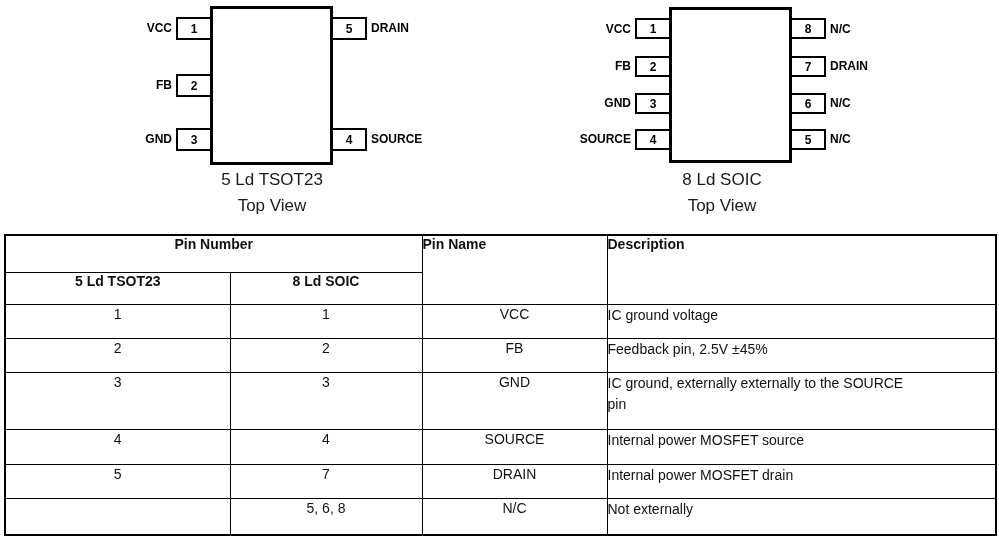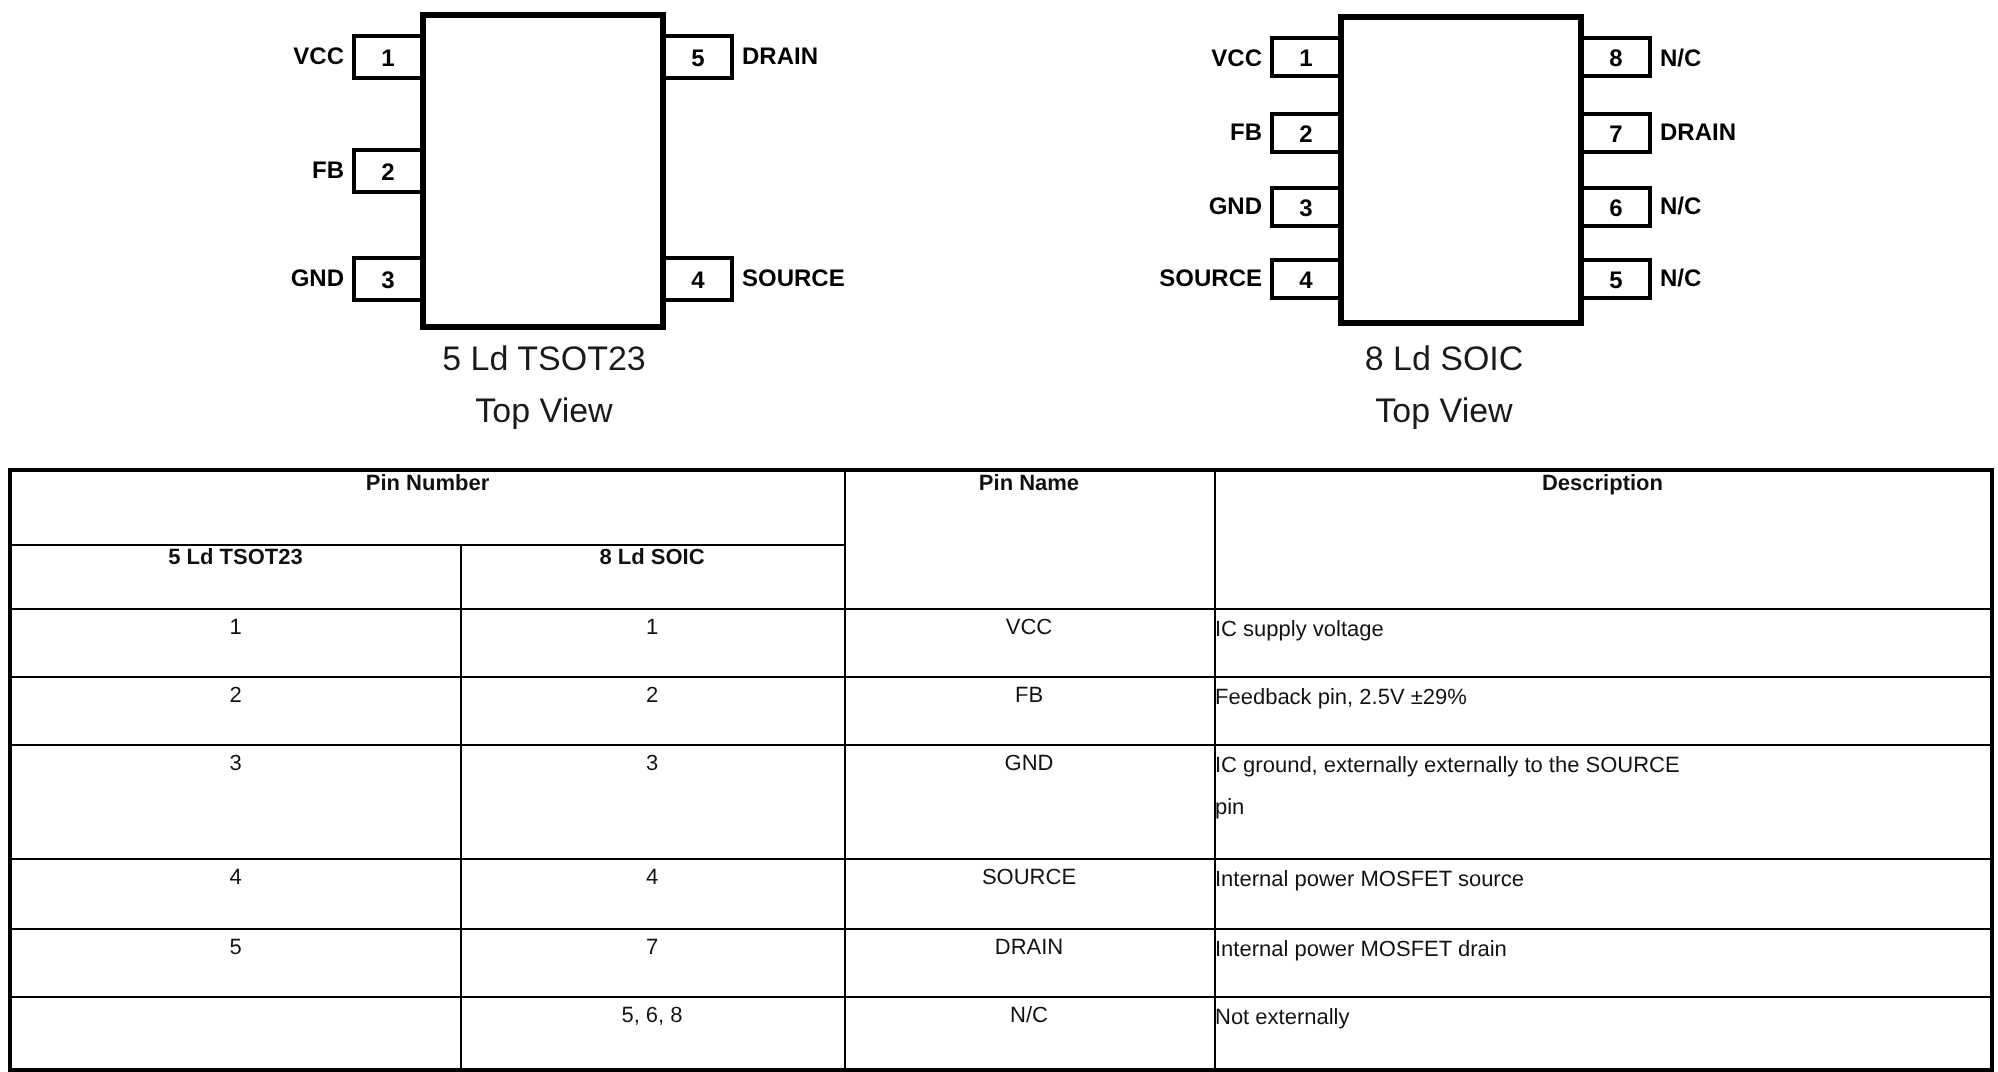--- a/index.html
+++ b/index.html
@@ -27,29 +27,29 @@
   .pkg-caption {
     position:absolute; text-align:center; font-size:17px; line-height:20px;
     color:#1a1a1a;
   }
 
   
   table.pin-table {
     position:absolute; left:4px; top:234px;
     border-collapse:collapse; table-layout:fixed;
     border:2px solid #000;
-    font-size:11px; color:#111;
+    font-size:14px; color:#111;
   }
   table.pin-table td {
     border:1.5px solid #000;
     padding:0; box-sizing:border-box;
     vertical-align:top;
   }
   td.th { font-weight:bold; text-align:center; vertical-align:middle; }
-  td.th-merged { font-weight:bold; text-align:center; vertical-align:bottom; padding-bottom:8px; }
+  td.th-merged { font-weight:bold; text-align:left; vertical-align:bottom; padding-bottom:8px; }
   td.num, td.name { text-align:center; padding-top:7px; line-height:19px; }
   td.desc { text-align:left; padding:6px 0 0 9px; line-height:21px; white-space:pre-line; }
 </style>
 </head>
 <body>
 
 <div class="stage">
 
   <div>
 
@@ -141,27 +141,27 @@
         <td rowspan="2" class="th-merged">Description</td>
       </tr>
       <tr style="height:32px">
         <td class="th">5 Ld TSOT23</td>
         <td class="th">8 Ld SOIC</td>
       </tr>
       <tr style="height:34px">
         <td class="num">1</td>
         <td class="num">1</td>
         <td class="name">VCC</td>
-        <td class="desc">IC supply voltage</td>
+        <td class="desc">IC ground voltage</td>
       </tr>
       <tr style="height:34px">
         <td class="num">2</td>
         <td class="num">2</td>
         <td class="name">FB</td>
-        <td class="desc">Feedback pin, 2.5V ±29%</td>
+        <td class="desc">Feedback pin, 2.5V ±45%</td>
       </tr>
       <tr style="height:57px">
         <td class="num">3</td>
         <td class="num">3</td>
         <td class="name">GND</td>
         <td class="desc">IC ground, externally externally to the SOURCE
 pin</td>
       </tr>
       <tr style="height:35px">
         <td class="num">4</td>

